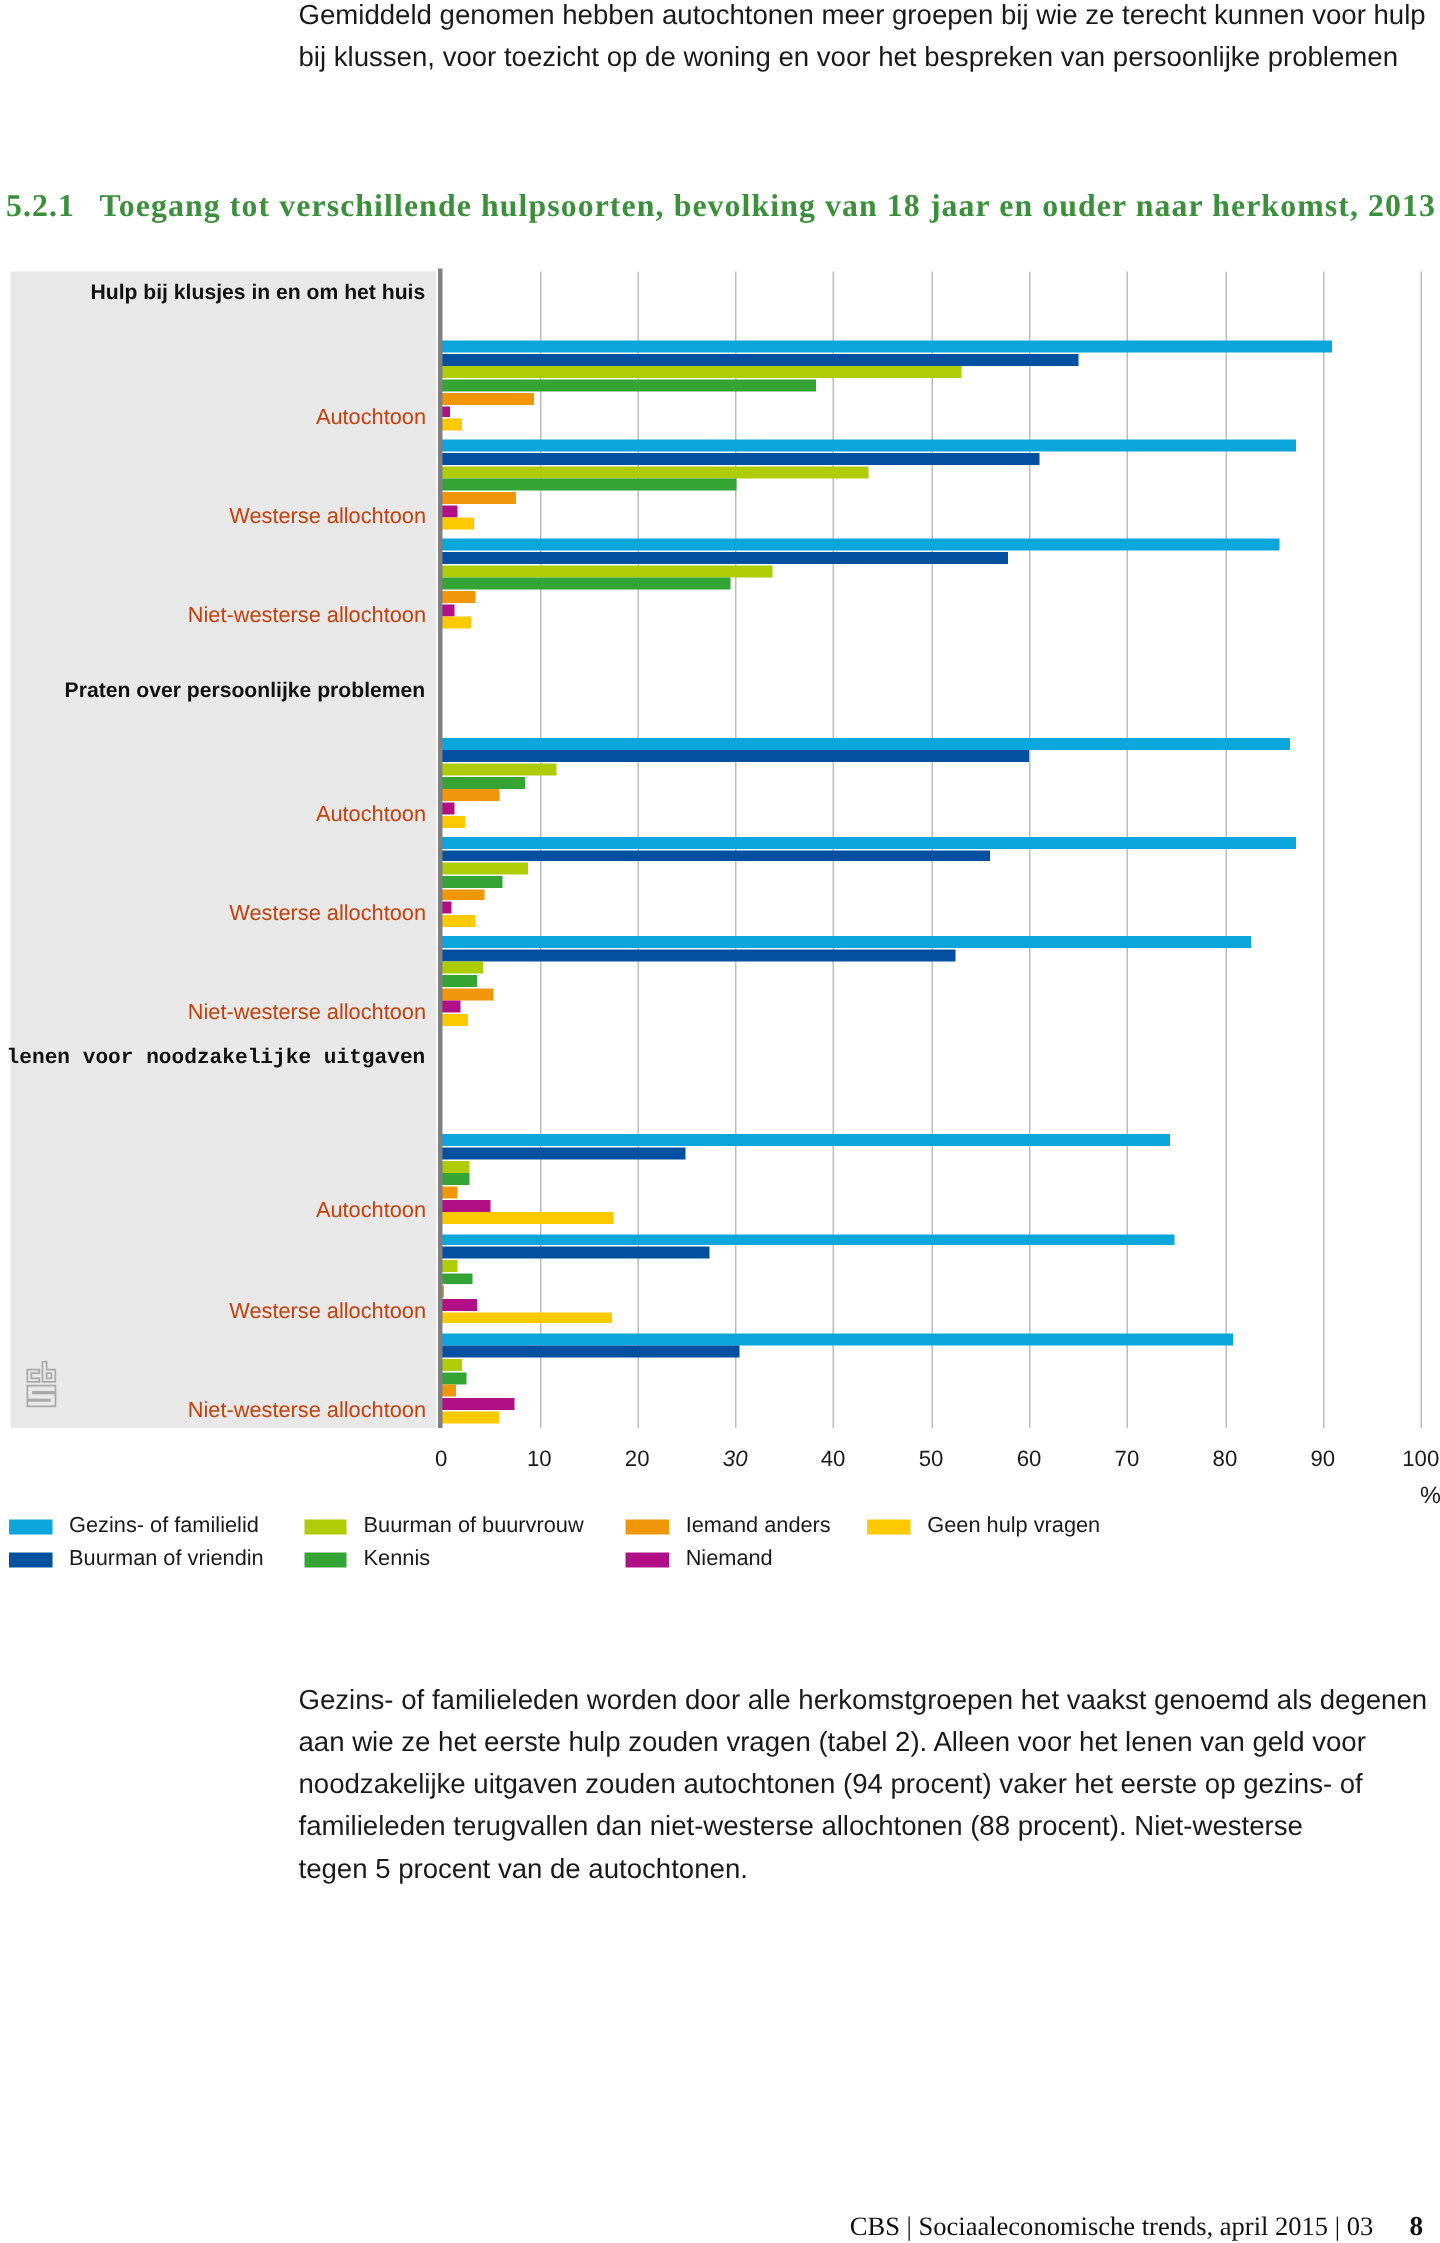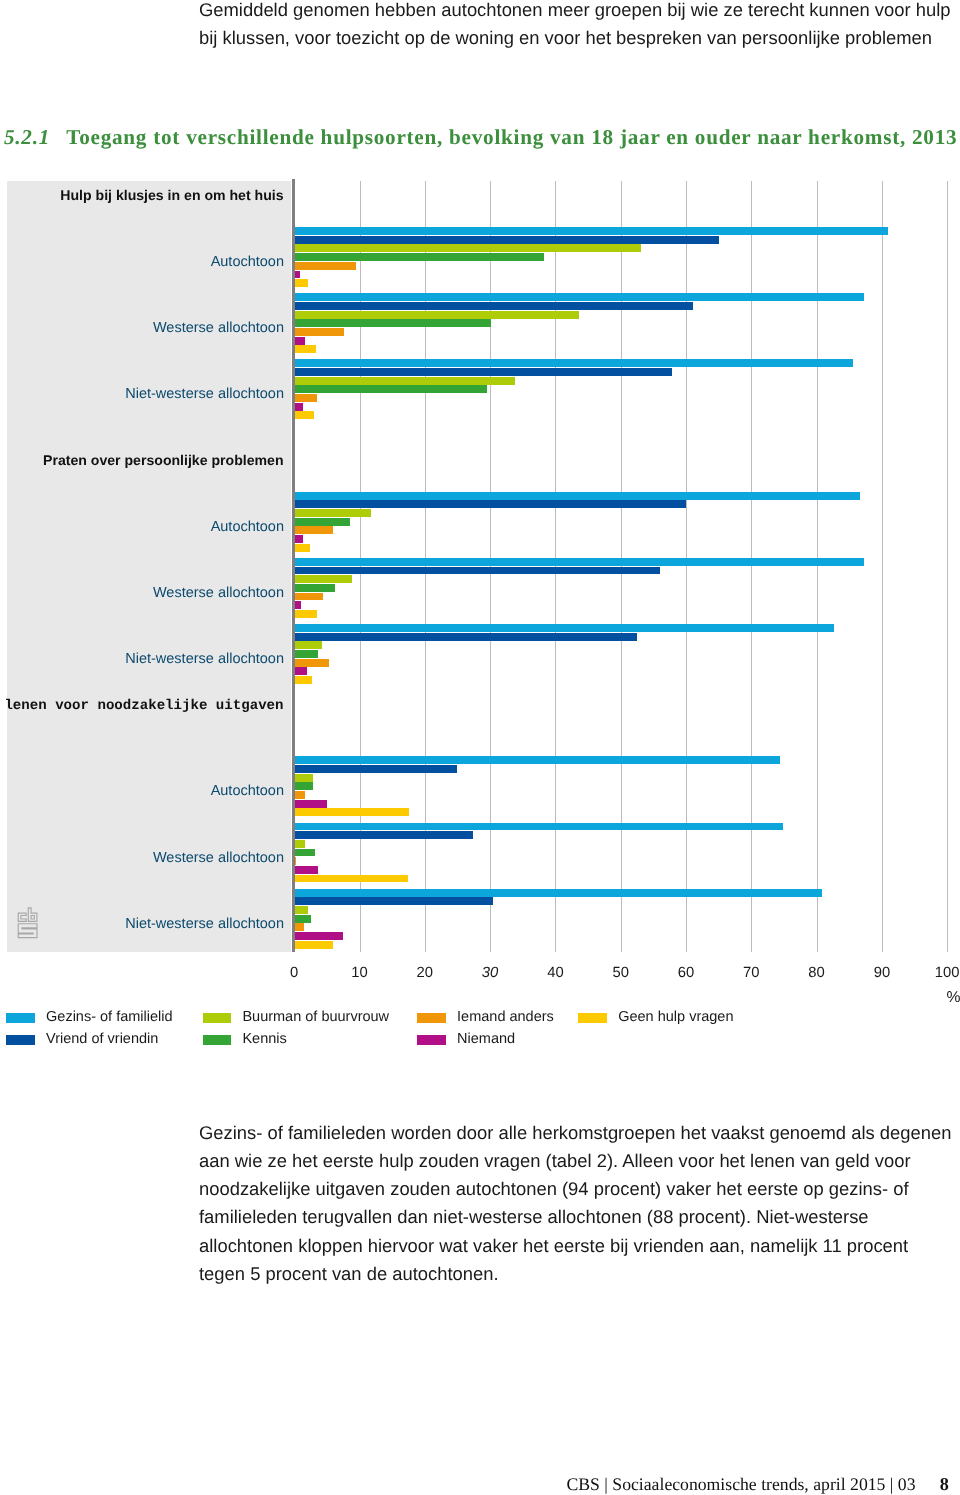--- a/index.html
+++ b/index.html
@@ -6,28 +6,28 @@
   body{width:960px;height:1495px;background:#ffffff;position:relative;overflow:hidden;
        font-family:"Liberation Sans", sans-serif;color:#1a1a1a;
        -webkit-font-smoothing:antialiased;text-rendering:geometricPrecision;}
   .page{position:absolute;left:0;top:0;width:960px;height:1092px;}
   .para{position:absolute;font-size:18.4px;line-height:28.1px;color:#1a1a1a;}
   #intro{left:199px;top:-4.1px;width:760px;}
   #body-para{left:199px;top:1119.2px;width:760px;}
   .para div{white-space:nowrap;}
   #fig-head{position:absolute;left:4px;top:125.3px;font-family:"Liberation Serif",serif;
             font-weight:bold;font-size:21.2px;color:#3c8f3c;white-space:nowrap;letter-spacing:0.735px;}
-  #fig-head .num{display:inline-block;width:62.3px;font-style:italic;}
+  #fig-head .num{display:inline-block;width:62.3px;}
   #chart{position:absolute;left:0px;top:180px;width:960px;height:772px;}
   #plotbg{position:absolute;left:6.7px;top:0.5px;width:284.3px;height:771.4px;background:#e8e8e8;}
   #plotbg2{position:absolute;left:291px;top:0.5px;width:663px;height:771.4px;background:#ffffff;}
   .gridline{position:absolute;top:0.5px;width:1px;height:771.4px;background:#bcbcbc;}
   #axisline{position:absolute;left:292px;top:-1px;width:3px;height:773px;background:#808080;z-index:5;}
-  .cat-label{position:absolute;right:676px;text-align:right;font-size:14.5px;color:#0c4a6e;
-             white-space:nowrap;transform:translateY(-47%);}
+  .cat-label{position:absolute;right:676px;text-align:right;font-size:14.5px;color:#c2410c;
+             white-space:nowrap;transform:translateY(-47%);margin-top:16px;}
   .sec-label{position:absolute;right:676.5px;text-align:right;font-size:14.1px;font-weight:bold;
              color:#111;white-space:nowrap;transform:translateY(-59%);}
   .bar{position:absolute;height:7.9px;}
   #xaxis{position:absolute;left:0;top:964px;width:960px;height:30px;}
   .xtick{position:absolute;top:0.6px;font-size:14.8px;color:#1a1a1a;transform:translateX(-50%);}
   #pctlabel{position:absolute;left:946.6px;top:988.6px;font-size:15.7px;color:#1a1a1a;}
   #legend{position:absolute;left:0;top:1012.8px;width:960px;height:46px;}
   .lg{position:absolute;}
   .lg .sw{position:absolute;left:0;top:0;width:28.9px;height:9.8px;}
   .lg .tx{position:absolute;left:39.8px;top:-4.3px;font-size:14.5px;color:#1a1a1a;white-space:nowrap;}
@@ -157,21 +157,21 @@
     </div>
   <div id="pctlabel">%</div>
 
   <div id="legend">
       <div class="lg" style="left: 6.25px; top: 0px;">
         <span class="sw" style="background: rgb(12, 166, 220);"></span>
         <span class="tx">Gezins- of familielid</span>
       </div>
       <div class="lg" style="left: 6.25px; top: 22.6px;">
         <span class="sw" style="background: rgb(2, 80, 159);"></span>
-        <span class="tx">Vriend of vriendin</span>
+        <span class="tx">Buurman of vriendin</span>
       </div>
       <div class="lg" style="left: 202.6px; top: 0px;">
         <span class="sw" style="background: rgb(174, 204, 8);"></span>
         <span class="tx">Buurman of buurvrouw</span>
       </div>
       <div class="lg" style="left: 202.6px; top: 22.6px;">
         <span class="sw" style="background: rgb(52, 164, 53);"></span>
         <span class="tx">Kennis</span>
       </div>
       <div class="lg" style="left: 417.3px; top: 0px;">
@@ -186,21 +186,20 @@
         <span class="sw" style="background: rgb(253, 201, 0);"></span>
         <span class="tx">Geen hulp vragen</span>
       </div>
     </div>
 
   <div class="para" id="body-para">
       <div>Gezins- of familieleden worden door alle herkomstgroepen het vaakst genoemd als degenen</div>
       <div>aan wie ze het eerste hulp zouden vragen (tabel 2). Alleen voor het lenen van geld voor</div>
       <div>noodzakelijke uitgaven zouden autochtonen (94 procent) vaker het eerste op gezins- of</div>
       <div>familieleden terugvallen dan niet-westerse allochtonen (88 procent). Niet-westerse</div>
-      <div>allochtonen kloppen hiervoor wat vaker het eerste bij vrienden aan, namelijk 11 procent</div>
       <div>tegen 5 procent van de autochtonen.</div>
     </div>
 
   <div id="footer">
     <span class="ft">CBS | Sociaaleconomische trends, april 2015 | 03</span>
     <span class="pg">8</span>
   </div>
 
   <svg id="watermark" viewBox="0 0 21.5 31.5">
     <g fill="none" stroke="#a8a8a8" stroke-width="1.15" stroke-linecap="butt" stroke-linejoin="miter">

